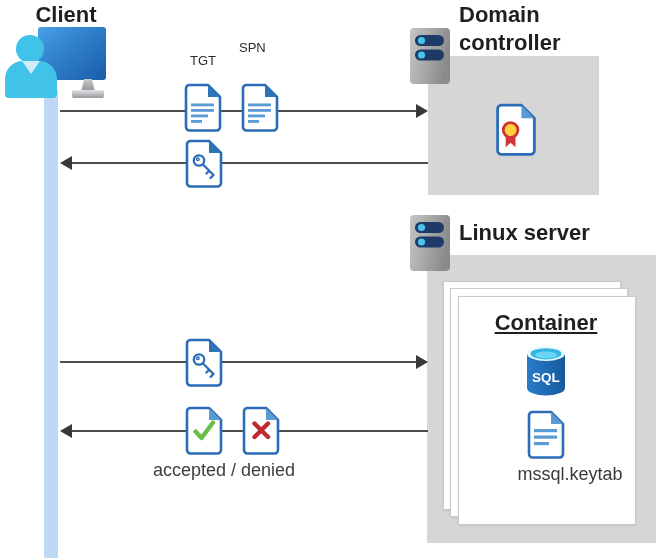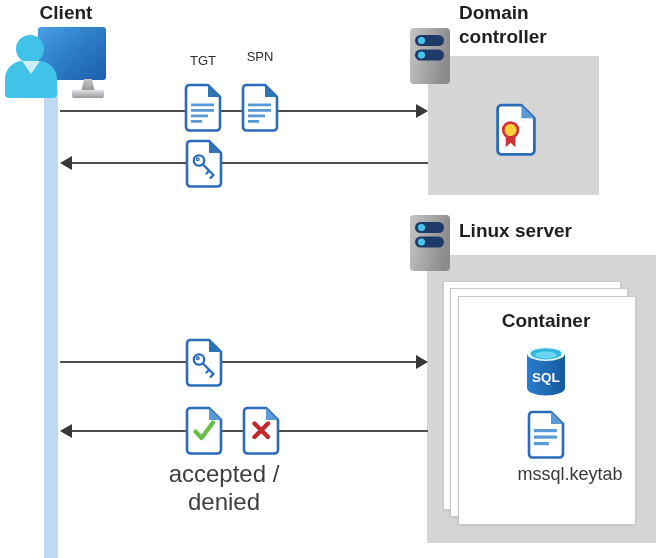--- a/index.html
+++ b/index.html
@@ -20,30 +20,30 @@
     clip-path:polygon(22% 0,78% 0,100% 100%,0% 100%);}
   .stand-base{left:72px;top:90px;width:32px;height:8px;border-radius:2px;z-index:2;
     background:linear-gradient(#e0e2e4,#97999c);}
   .person-head{left:16px;top:35px;width:28px;height:28px;border-radius:50%;background:#41c2e8;z-index:3;}
   .person-body{left:5px;top:61px;width:52px;height:37px;border-radius:18px 18px 4px 4px;background:#41c2e8;z-index:3;}
   .person-notch{left:22px;top:61px;width:0;height:0;z-index:4;
     border-left:9px solid transparent;border-right:9px solid transparent;
     border-top:13px solid #cdeef9;}
 
   
-  .title{font-size:19px;font-weight:bold;color:#1f1f1f;z-index:5;}
+  .title{font-size:22px;font-weight:bold;color:#1f1f1f;z-index:5;}
   .label{font-size:13px;color:#2d2d2d;z-index:5;}
   .client-title{left:24px;top:2px;width:84px;text-align:center;}
   .tgt-label{left:182px;top:53px;width:42px;text-align:center;}
-  .spn-label{left:239px;top:49px;width:42px;text-align:center;}
+  .spn-label{left:239px;top:40px;width:42px;text-align:left;}
   .dc-title{left:459px;top:1px;width:130px;line-height:1.25;}
   .linux-title{left:459px;top:220px;width:190px;}
   .container-title{left:458px;top:310px;width:176px;text-align:center;}
   .keytab-label{left:458px;top:464px;width:176px;text-align:center;font-size:18px;color:#3a3a3a;z-index:6;padding-left:24px;}
-  .caption{left:136px;top:460px;width:176px;text-align:center;font-size:24px;color:#3e3e3e;z-index:5;}
+  .caption{left:136px;top:460px;width:176px;text-align:center;font-size:18px;color:#3e3e3e;z-index:5;}
 
   
   .arrow-line{height:2px;background:#4d4d4d;z-index:1;}
   .head-right{width:0;height:0;border-top:7px solid transparent;border-bottom:7px solid transparent;
     border-left:12px solid #383838;z-index:1;}
   .head-left{width:0;height:0;border-top:7px solid transparent;border-bottom:7px solid transparent;
     border-right:12px solid #383838;z-index:1;}
 
   
   .gray-box{background:#d6d6d6;z-index:0;}
@@ -174,21 +174,21 @@
     <rect x="6" y="8" width="29" height="11" rx="5.5" fill="#1e3a69"></rect>
     <circle cx="12.5" cy="13.5" r="3.6" fill="#49c5ec"></circle>
     <rect x="6" y="22.5" width="29" height="11" rx="5.5" fill="#1e3a69"></rect>
     <circle cx="12.5" cy="28" r="3.6" fill="#49c5ec"></circle>
   </svg>
 
   <div class="abs card card-back"></div>
   <div class="abs card card-mid"></div>
   <div class="abs card card-front"></div>
 
-  <div class="abs title container-title" style="z-index:6;">Container</div>
+  <div class="abs title container-title" style="z-index:6;text-decoration:underline;">Container</div>
 
   <svg class="abs icon" style="left:524px;top:344px;z-index:6;" width="44" height="53" viewBox="0 0 44 53">
     <defs>
       <linearGradient id="sqlg" x1="0" y1="0" x2="1" y2="0">
         <stop offset="0" stop-color="#2a7ccc"></stop>
           <stop offset="1" stop-color="#155a9e"></stop>
       </linearGradient>
     </defs>
     <path d="M3 9.5 V44 A19 7.5 0 0 0 41 44 V9.5 Z" fill="url(#sqlg)"></path>
     <ellipse cx="22" cy="9.5" rx="19" ry="7.5" fill="#eaf9fd"></ellipse>

